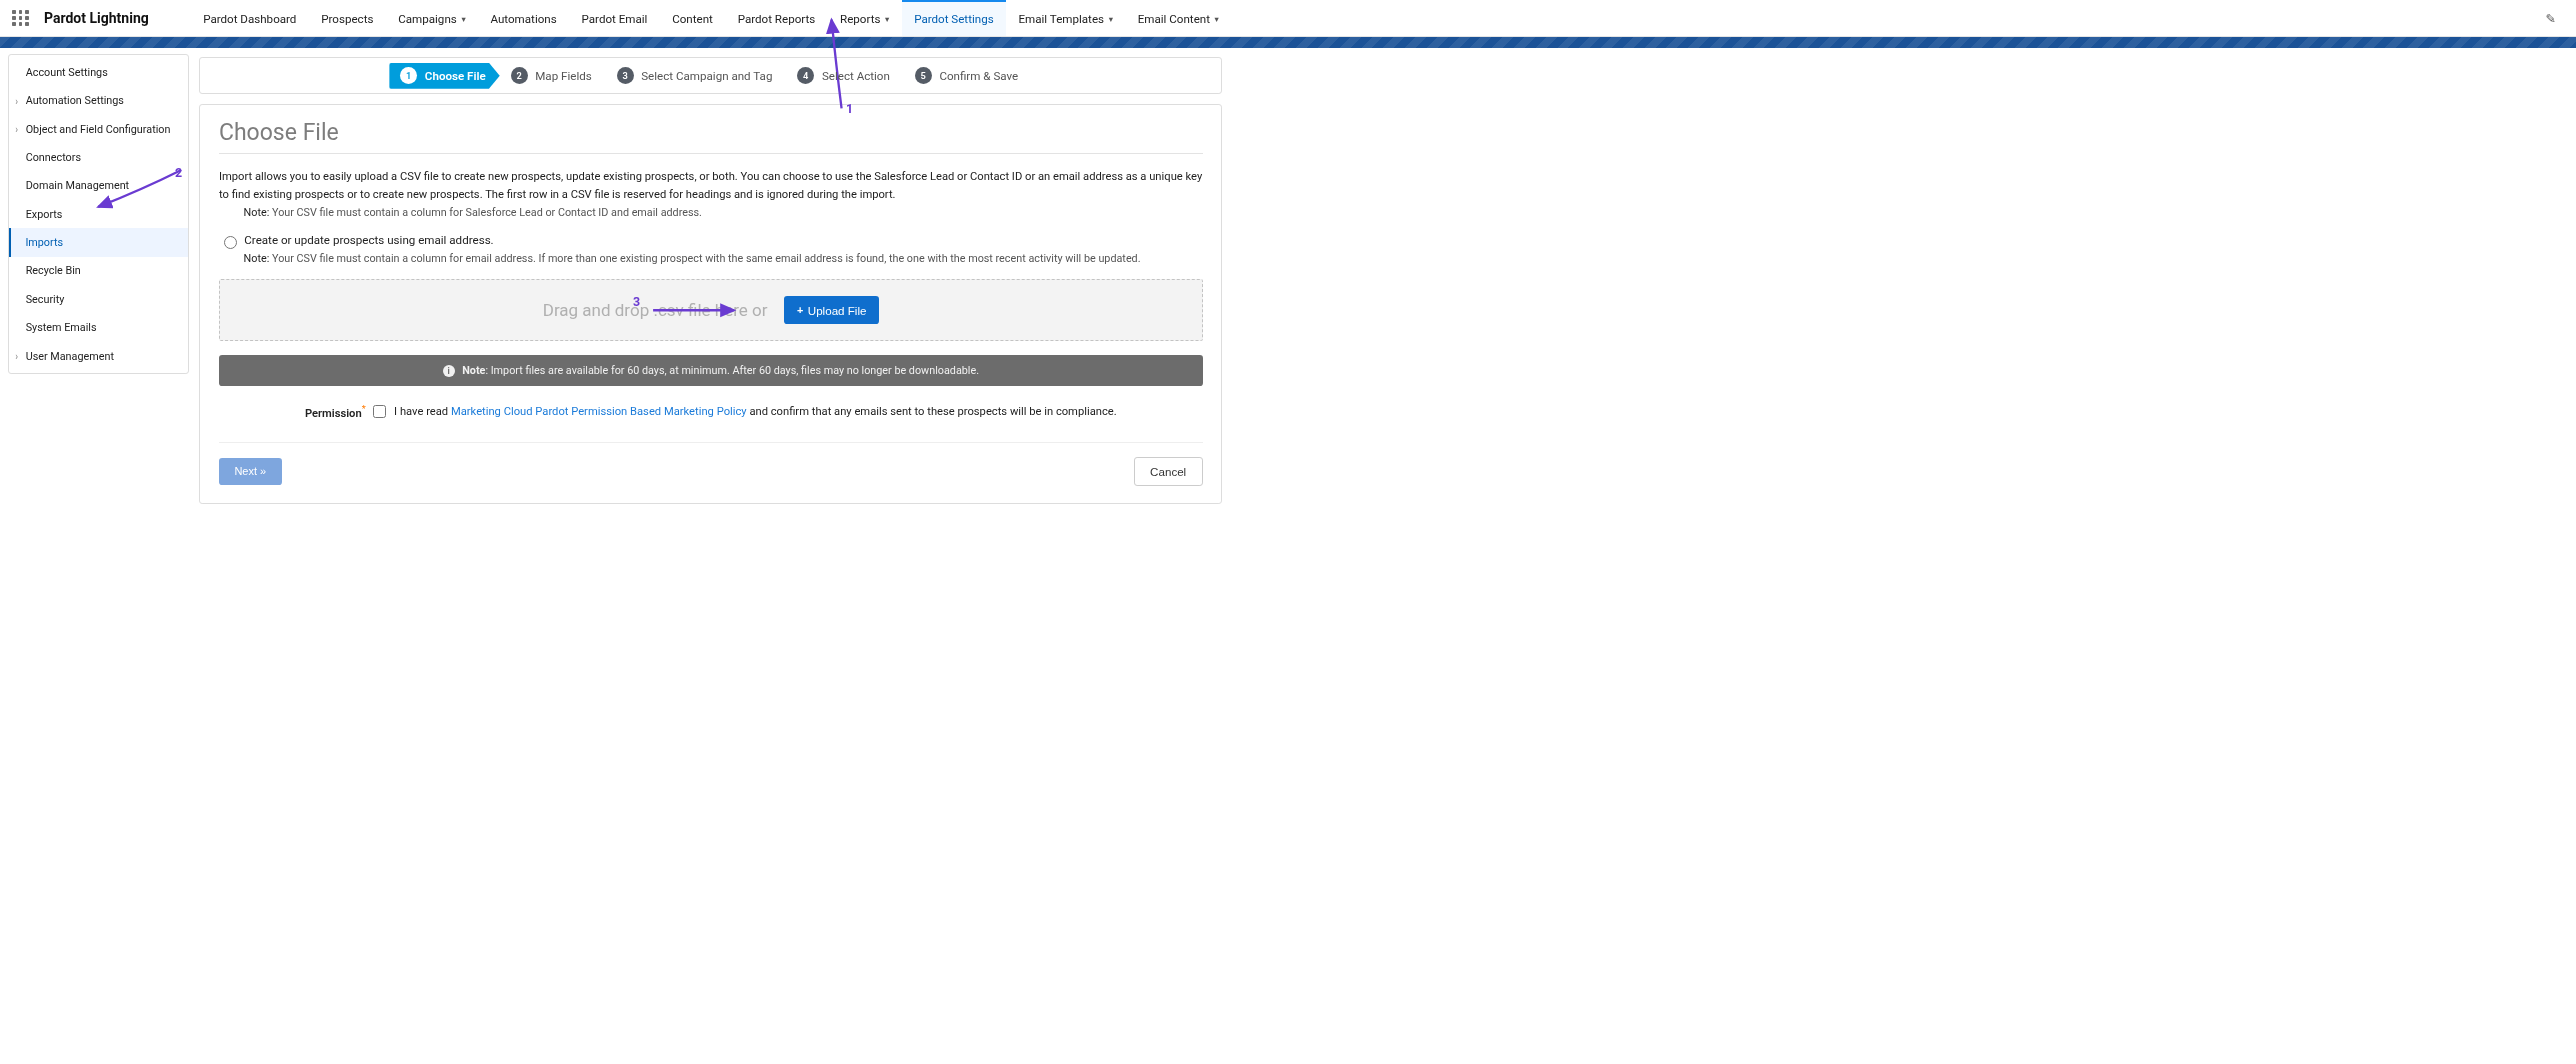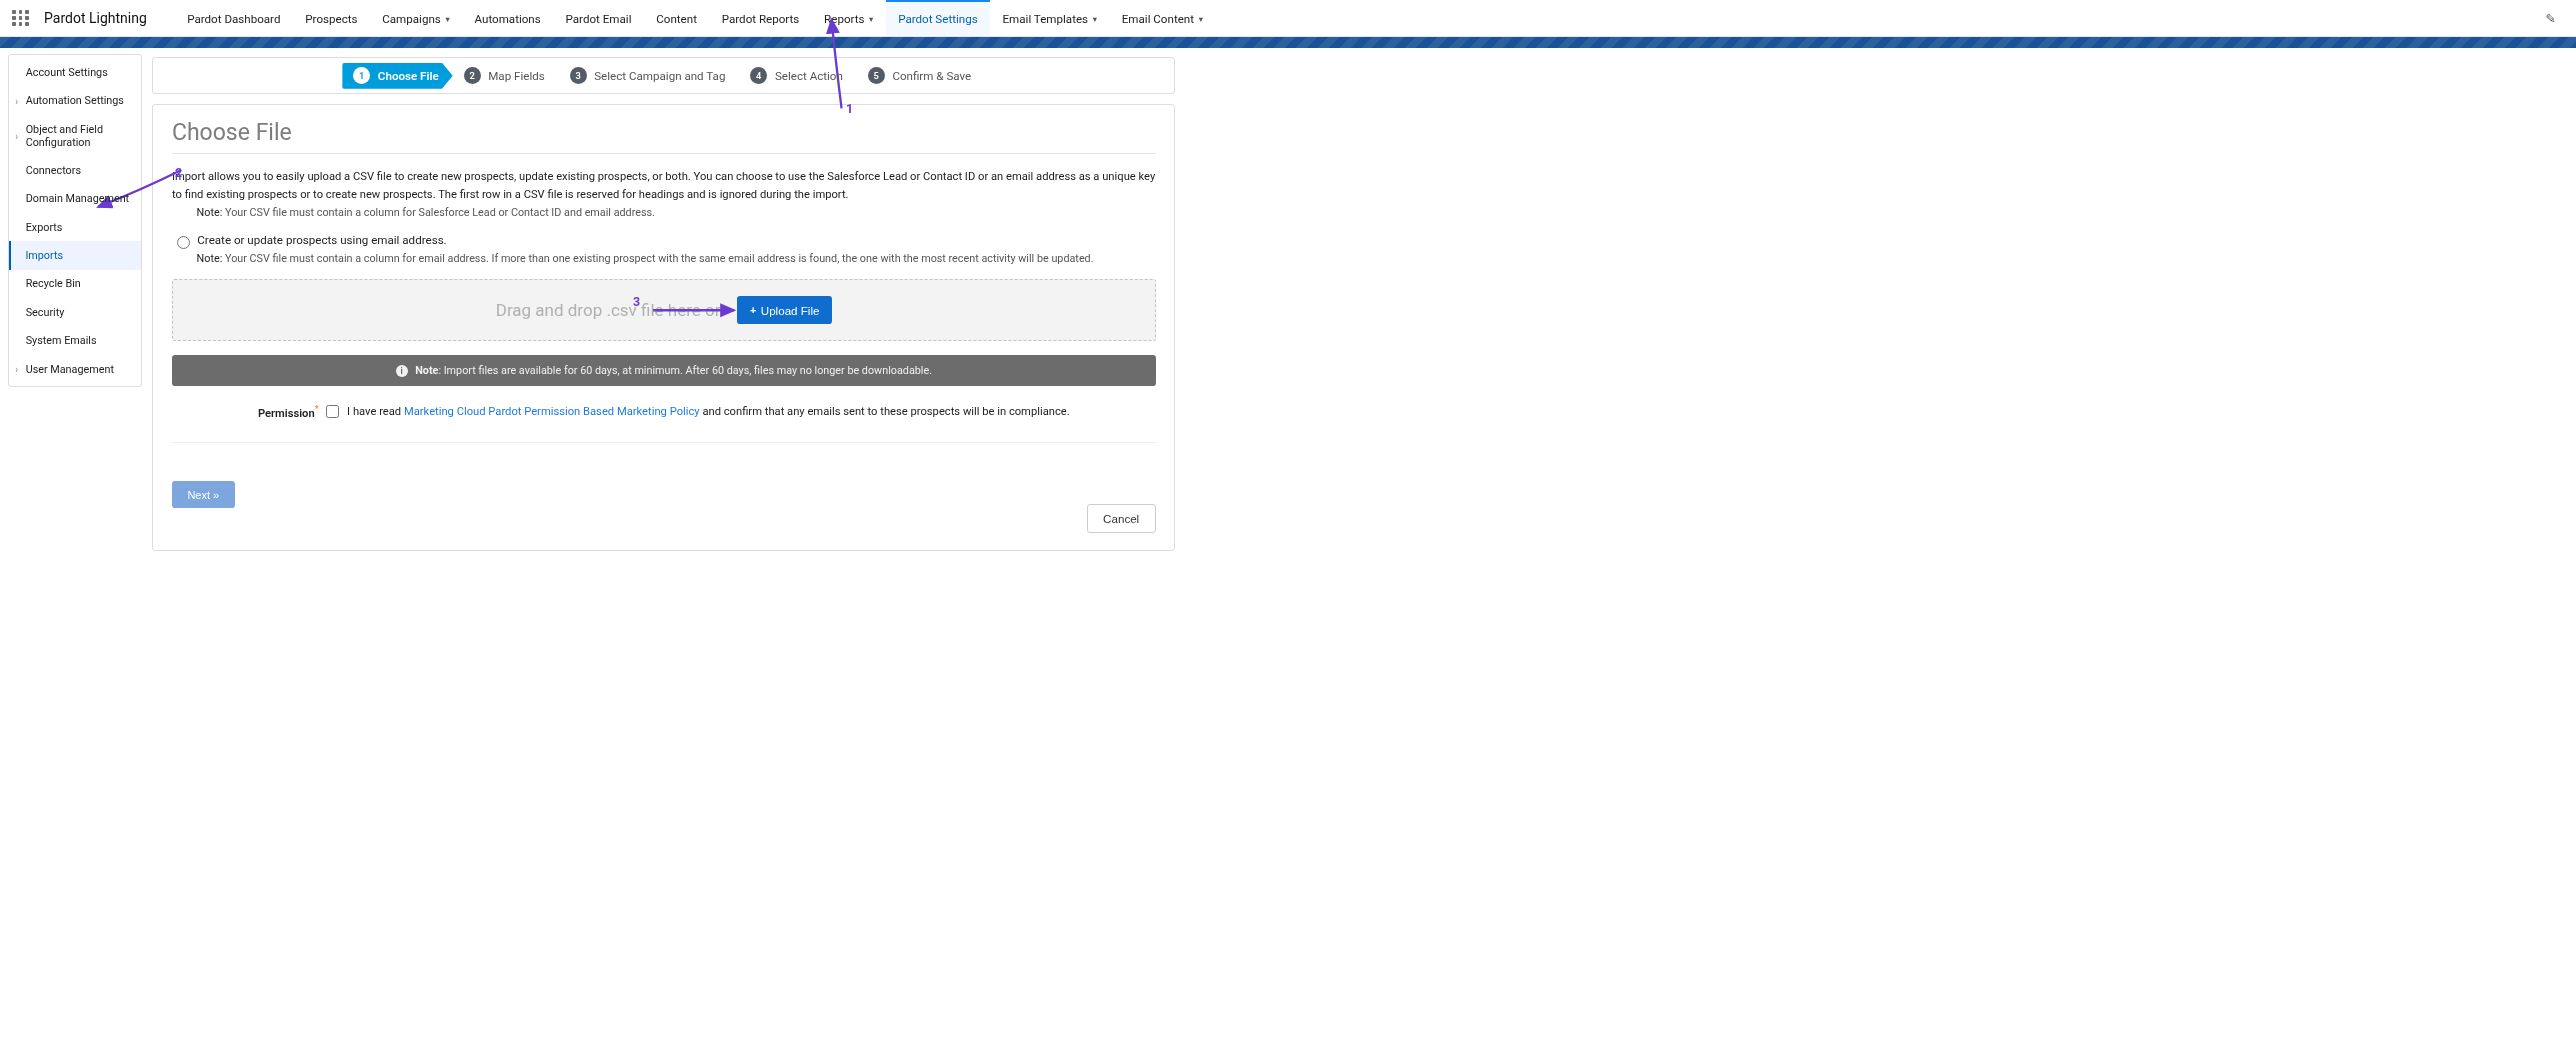--- a/index.html
+++ b/index.html
@@ -22,21 +22,21 @@
     position: relative;
   }
   .waffle {
     display: grid;
     grid-template-columns: repeat(3, 3.9px);
     grid-gap: 2.3px;
     margin-right: 15.4px;
     cursor: pointer;
   }
   .waffle span { width:3.9px; height:3.9px; background:#6f6f6f; border-radius:0.8px; }
-  .app-title { font-size:14px; font-weight:400; color:#111; margin-right:28px; }
+  .app-title { font-size:14px; font-weight:700; color:#111; margin-right:42px; }
   .nav-tabs { display:flex; align-items:center; height:100%; }
   .nav-tab {
     display:flex; align-items:center; height:100%; padding:0 12.4px;
     font-size:11.6px; color:#222; cursor:pointer; white-space:nowrap;
     border-top: 2.3px solid transparent;
   }
   .nav-tab.active { border-top:2.3px solid #1589ee; background:#f3f9ff; color:#005fb2; }
   .nav-tab .chev { margin-left:4.6px; font-size:8.5px; color:#555; }
   .edit-pencil { margin-left:auto; margin-right:7.7px; color:#555; cursor:pointer; font-size:12.4px; }
   
@@ -46,21 +46,21 @@
     background-image: repeating-linear-gradient(135deg, rgba(255,255,255,0.08) 0 7.7px, transparent 7.7px 15.4px);
   }
   
   .main {
     display:flex;
     align-items:flex-start;
     padding-top:6.2px;
   }
   
   .sidebar {
-    width:134px;
+    width:181px;
     border:0.8px solid #ddd;
     border-radius:3.1px;
     margin:0 10.8px 0 7.7px;
     background:#fff;
     padding:3.1px 0;
   }
   .side-item {
     display:flex; align-items:center;
     padding:7.7px 9.3px 7.7px 17px;
     font-size:10.8px; color:#222; cursor:pointer;
@@ -144,21 +144,21 @@
   .card-footer {
     display:flex; justify-content:space-between; align-items:center;
     border-top:0.8px solid #eee; margin-top:21.6px; padding-top:14px;
   }
   .btn-next {
     background:#7ea6de; color:#fff; border:none; border-radius:3.1px;
     padding:7.7px 15.4px; font-size:11px; cursor:pointer;
   }
   .btn-cancel {
     background:#fff; border:0.8px solid #ccc; border-radius:3.1px;
-    padding:7px 15.4px; font-size:11.6px; cursor:pointer; color:#333;margin-top:47px;
+    padding:7px 15.4px; font-size:11.6px; cursor:pointer; color:#333;
   }
   
   .anno { position:absolute; color:#6a3bd1; font-weight:700; font-size:12.4px; pointer-events:none; }
   .arrow-svg { position:absolute; pointer-events:none; }
   .content-wrap { position:relative; }
 </style>
 </head>
 <body>
 
 <div class="content-wrap">

